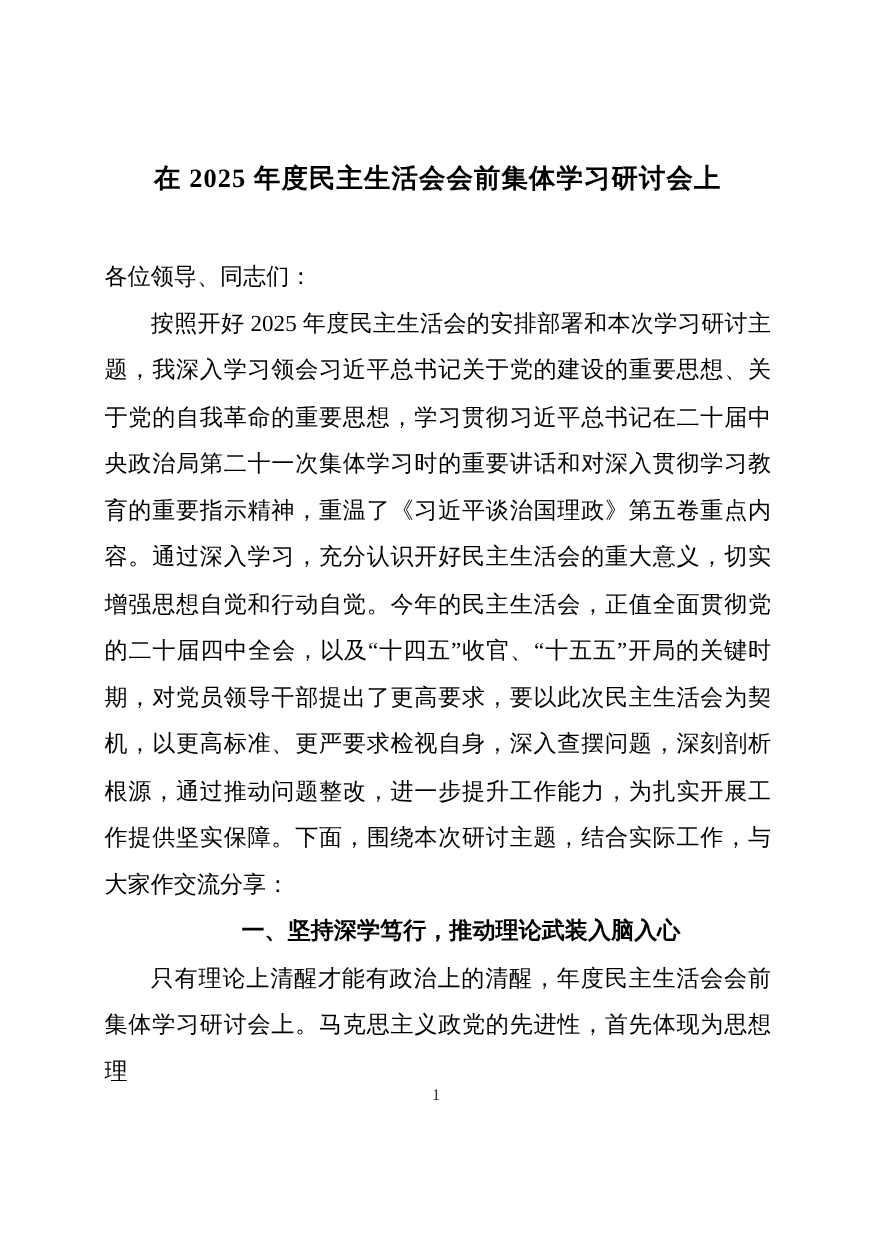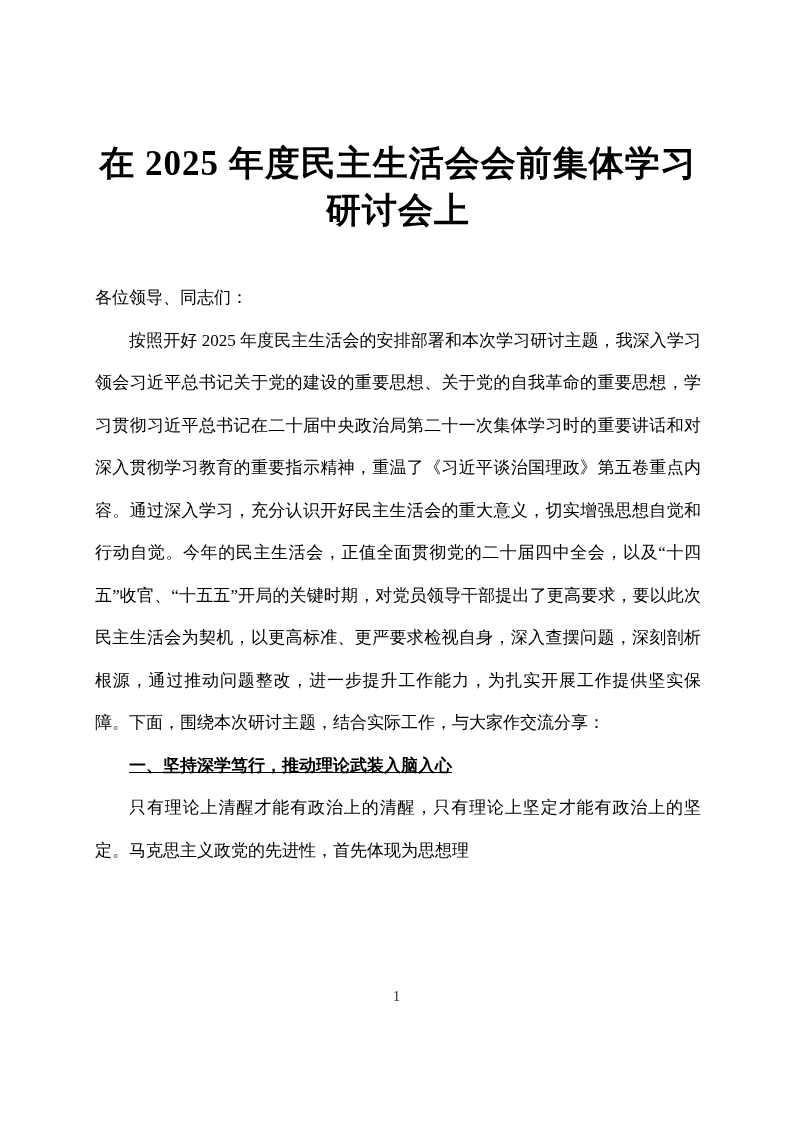--- a/index.html
+++ b/index.html
@@ -16,49 +16,48 @@
     font-family: "Liberation Serif", "DejaVu Serif", serif;
     color: #000000;
   }
   .content {
     position: absolute;
     left: 95px;
     top: 140px;
     width: 606px;
   }
   .doc-title {
-    font-size: 35px;
+    font-size: 24px;
     font-weight: bold;
     line-height: 47px;
     text-align: center;
     letter-spacing: 1px;
   }
   .body-text {
     margin-top: 43px;
-    font-size: 17px;
+    font-size: 21px;
     line-height: 42.5px;
     text-align: justify;
     text-justify: inter-character;
   }
   .body-text p {
     margin: 0;
     padding: 0;
   }
   p.salutation {
     text-indent: 0;
     text-align: left;
   }
   p.para {
     text-indent: 2em;
   }
   p.section-heading {
     text-indent: 2em;
     font-weight: bold;
-    text-align: left;
-    text-decoration: underline;
+    text-align: center;
   }
   .page-number {
     position: absolute;
     top: 986px;
     left: 0;
     width: 100%;
     text-align: center;
     font-size: 15px;
     line-height: 20px;
     color: #333333;
@@ -74,19 +73,19 @@
       <div>在 2025 年度民主生活会会前集体学习研讨会上</div>
     </div>
 
     <div class="body-text">
       <p class="salutation">各位领导、同志们：</p>
 
       <p class="para">按照开好 2025 年度民主生活会的安排部署和本次学习研讨主题，我深入学习领会习近平总书记关于党的建设的重要思想、关于党的自我革命的重要思想，学习贯彻习近平总书记在二十届中央政治局第二十一次集体学习时的重要讲话和对深入贯彻学习教育的重要指示精神，重温了《习近平谈治国理政》第五卷重点内容。通过深入学习，充分认识开好民主生活会的重大意义，切实增强思想自觉和行动自觉。今年的民主生活会，正值全面贯彻党的二十届四中全会，以及“十四五”收官、“十五五”开局的关键时期，对党员领导干部提出了更高要求，要以此次民主生活会为契机，以更高标准、更严要求检视自身，深入查摆问题，深刻剖析根源，通过推动问题整改，进一步提升工作能力，为扎实开展工作提供坚实保障。下面，围绕本次研讨主题，结合实际工作，与大家作交流分享：</p>
 
       <p class="section-heading">一、坚持深学笃行，推动理论武装入脑入心</p>
 
-      <p class="para">只有理论上清醒才能有政治上的清醒，只有理论上坚定才能有政治上的坚定。马克思主义政党的先进性，首先体现为思想理</p>
+      <p class="para">只有理论上清醒才能有政治上的清醒，年度民主生活会会前集体学习研讨会上。马克思主义政党的先进性，首先体现为思想理</p>
     </div>
 
   </div>
 
   <div class="page-number">1</div>
 </div>
 
 </body></html>

